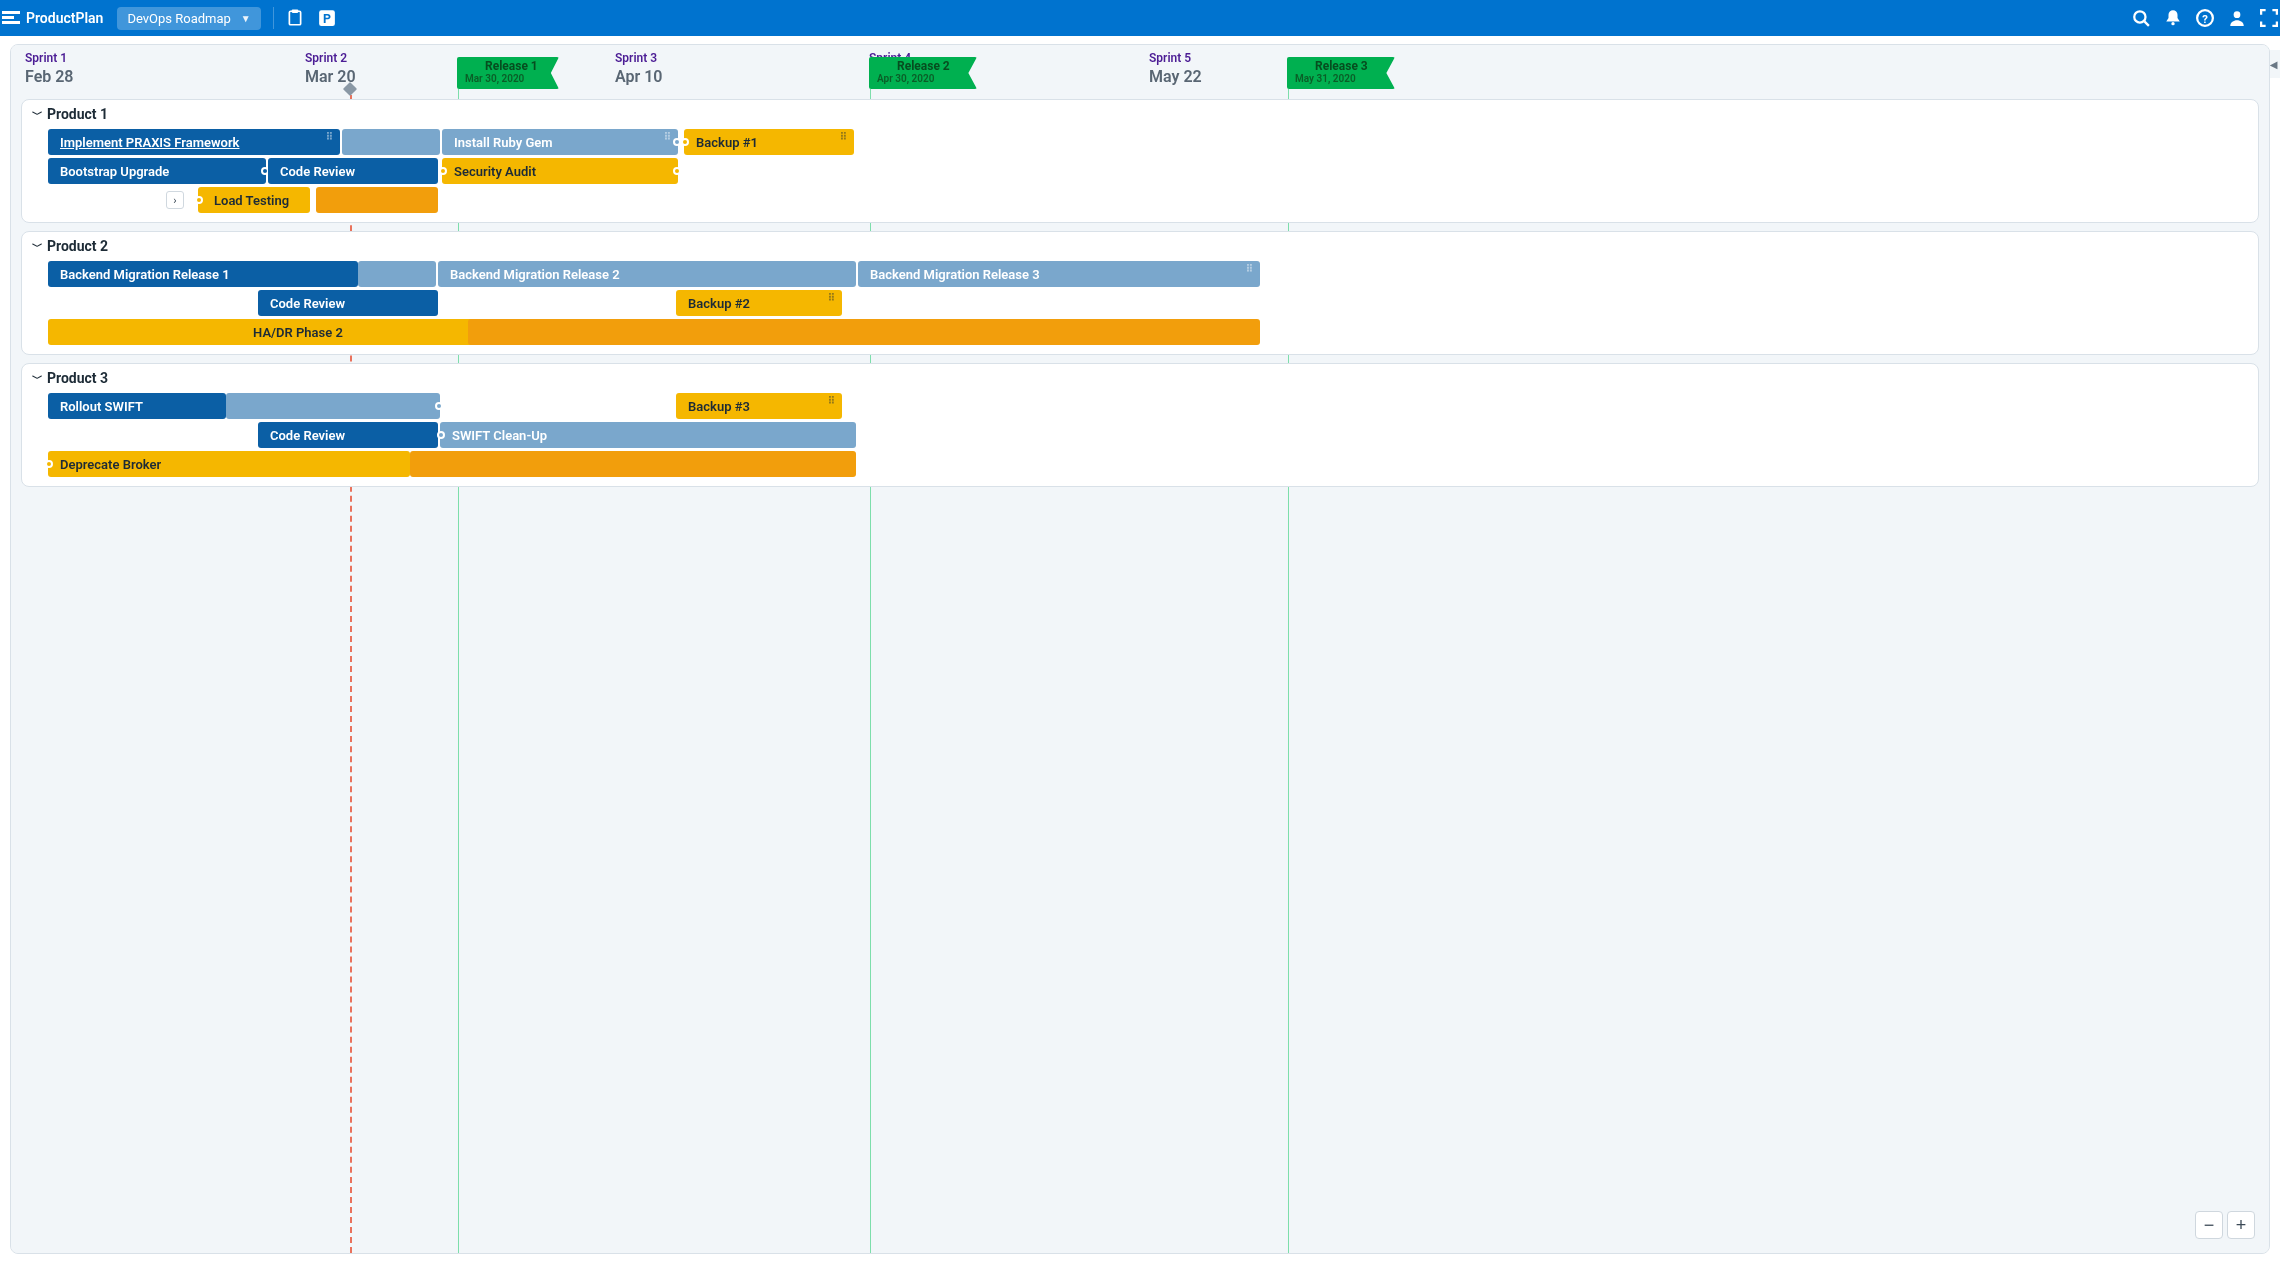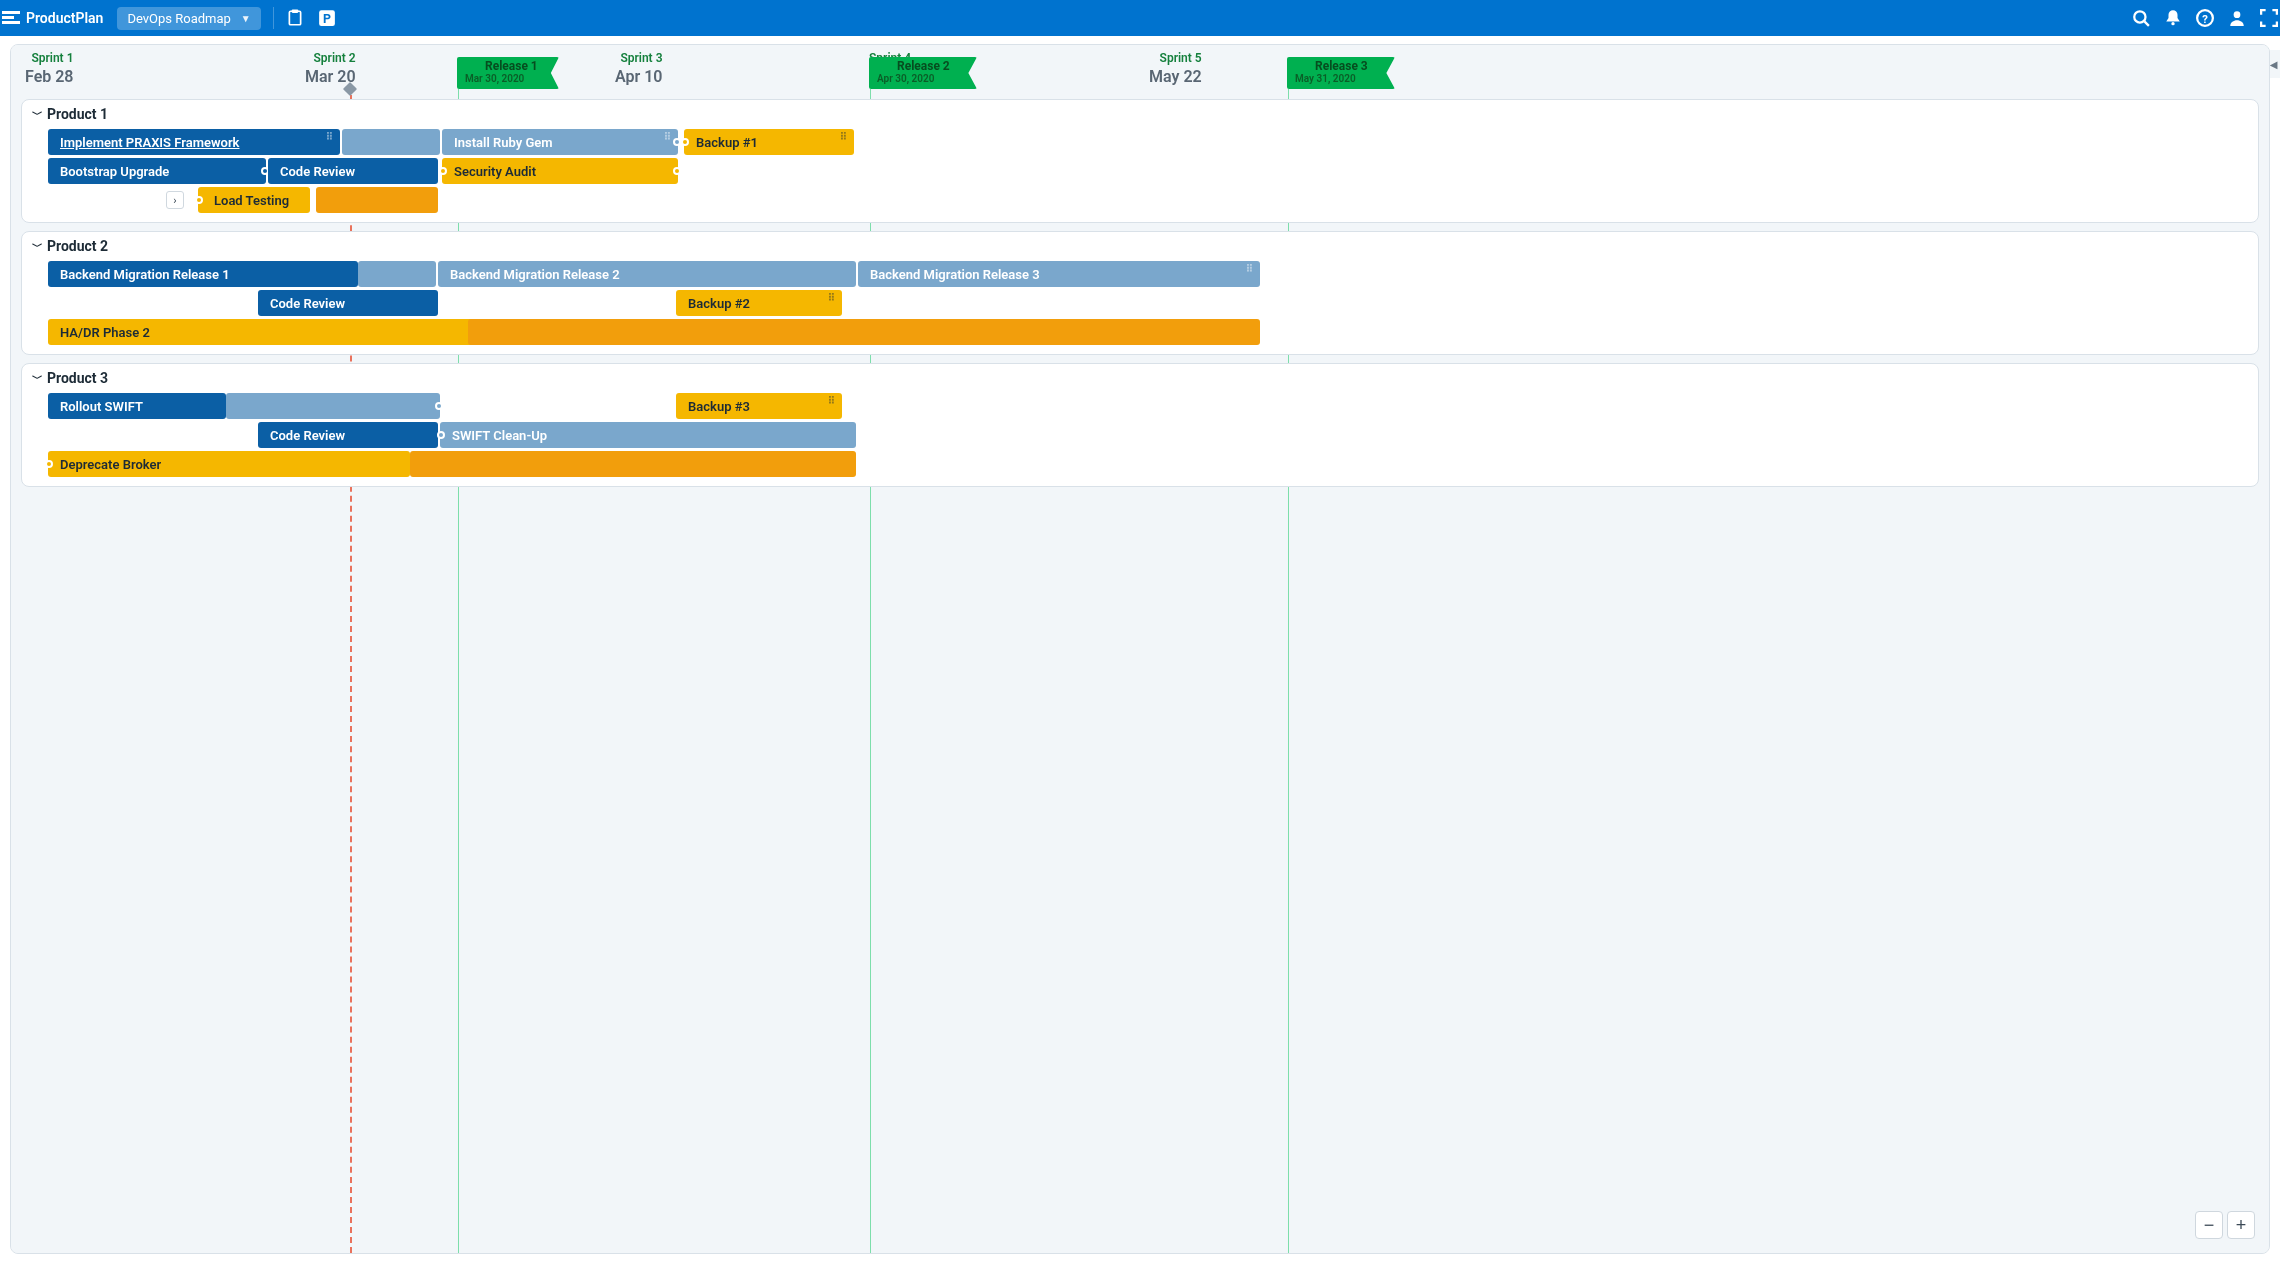--- a/index.html
+++ b/index.html
@@ -60,21 +60,21 @@
     position: relative;
     height: 54px;
     background: #f2f6f9;
   }
   .sprint-col {
     position: absolute;
     top: 6px;
     font-size: 12px;
     color: #8a98a5;
   }
-  .sprint-col .label { font-weight: 600; font-size: 12px; color: #15803d; text-align: right; }
+  .sprint-col .label { font-weight: 600; font-size: 12px; color: #4c1d95; }
   .sprint-col .date { font-weight: 600; font-size: 16px; color: #596673; margin-top: 2px; }
 
   .release-tag {
     position: absolute;
     top: 12px;
     height: 32px;
     background: #00B050;
     color: #0a3d19;
     border-radius: 2px;
     padding: 2px 14px 2px 8px;
@@ -419,21 +419,21 @@
             <div class="track">
               <div class="bar blue-dark" style="left: 236px; width: 180px;">
                 <span>Code Review</span>
               </div>
               <div class="bar yellow" style="left: 654px; width: 166px;">
                 <span>Backup #2</span>
                 <span class="grip">⠿</span>
               </div>
             </div>
             <div class="track">
-              <div class="bar yellow" style="left: 26px; width: 488px;">
+              <div class="bar yellow" style="left: 26px; width: 488px; justify-content: center;">
                 <span>HA/DR Phase 2</span>
               </div>
               <div class="bar orange" style="left: 446px; width: 792px;"></div>
             </div>
           </div>
         </div>
         <div class="lane">
           <div class="lane-header">
             <span class="chev">﹀</span>
             <span>Product 3</span>

